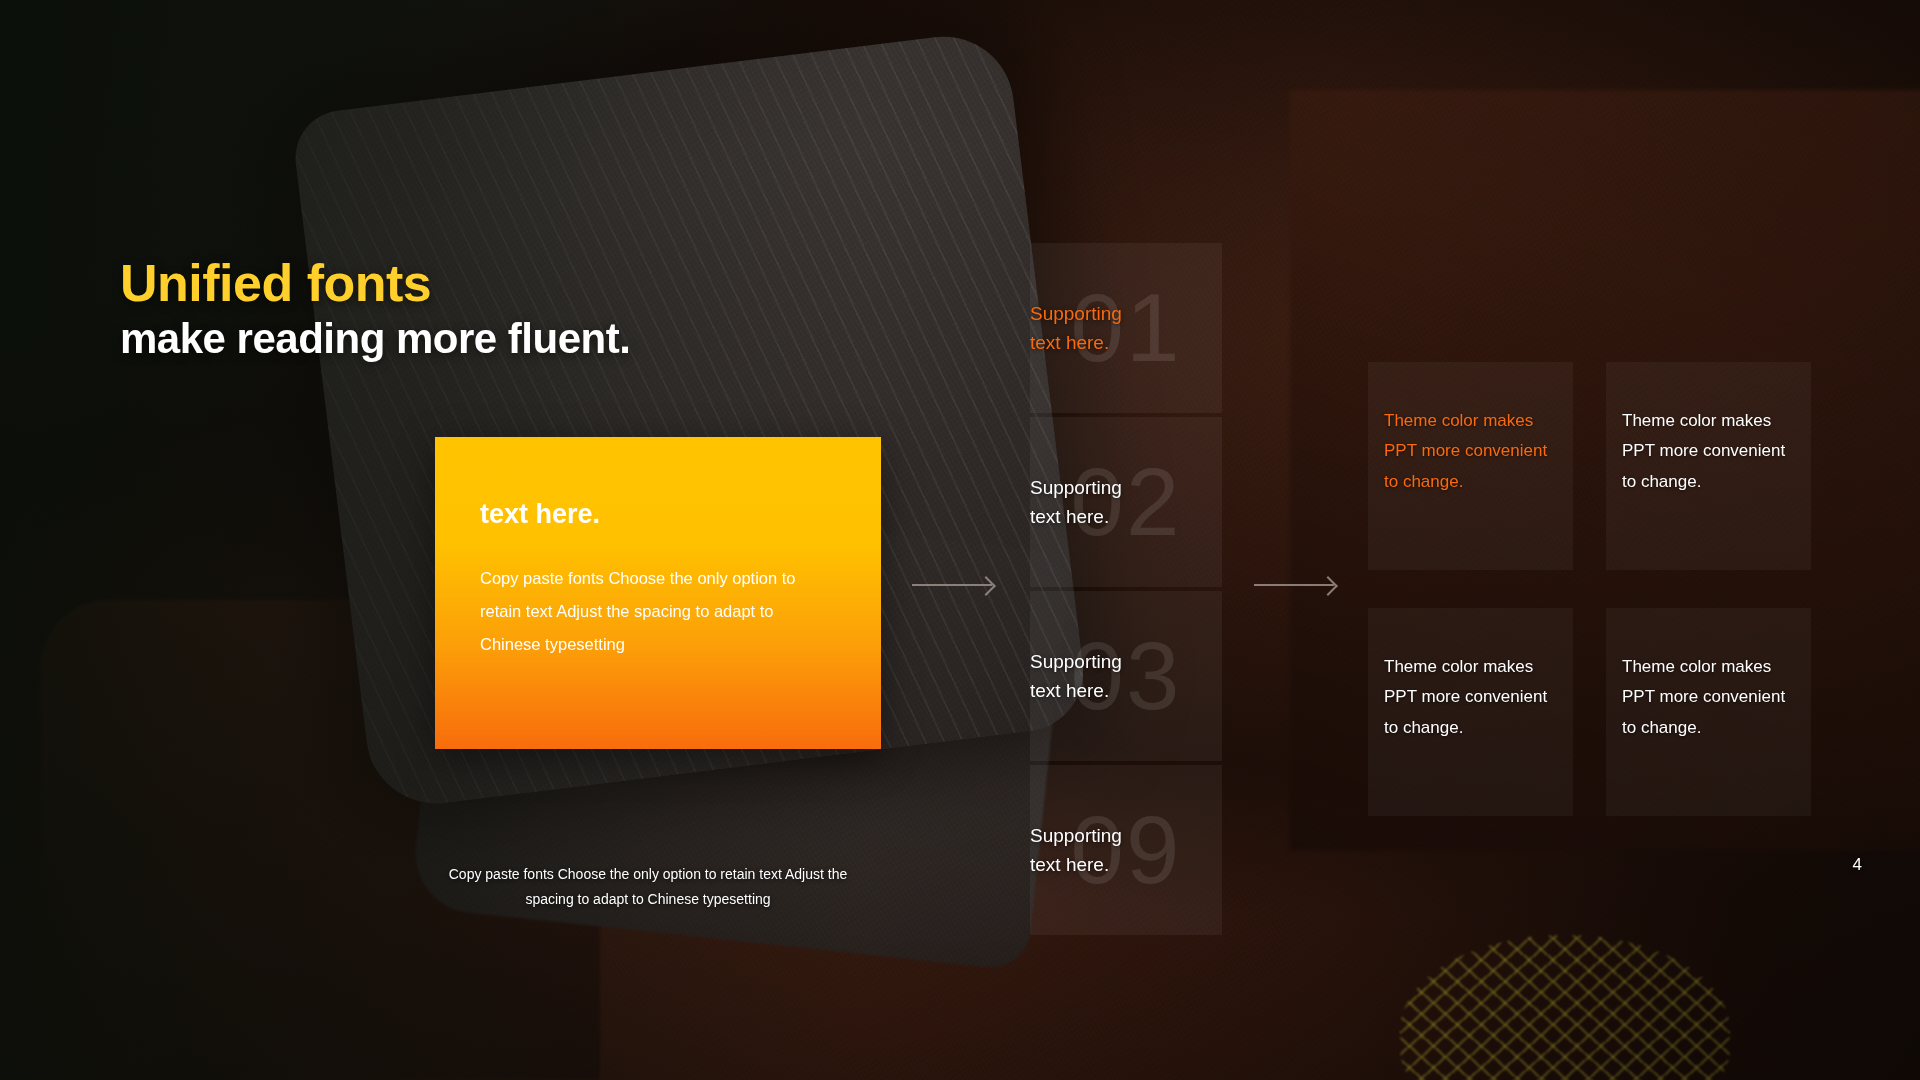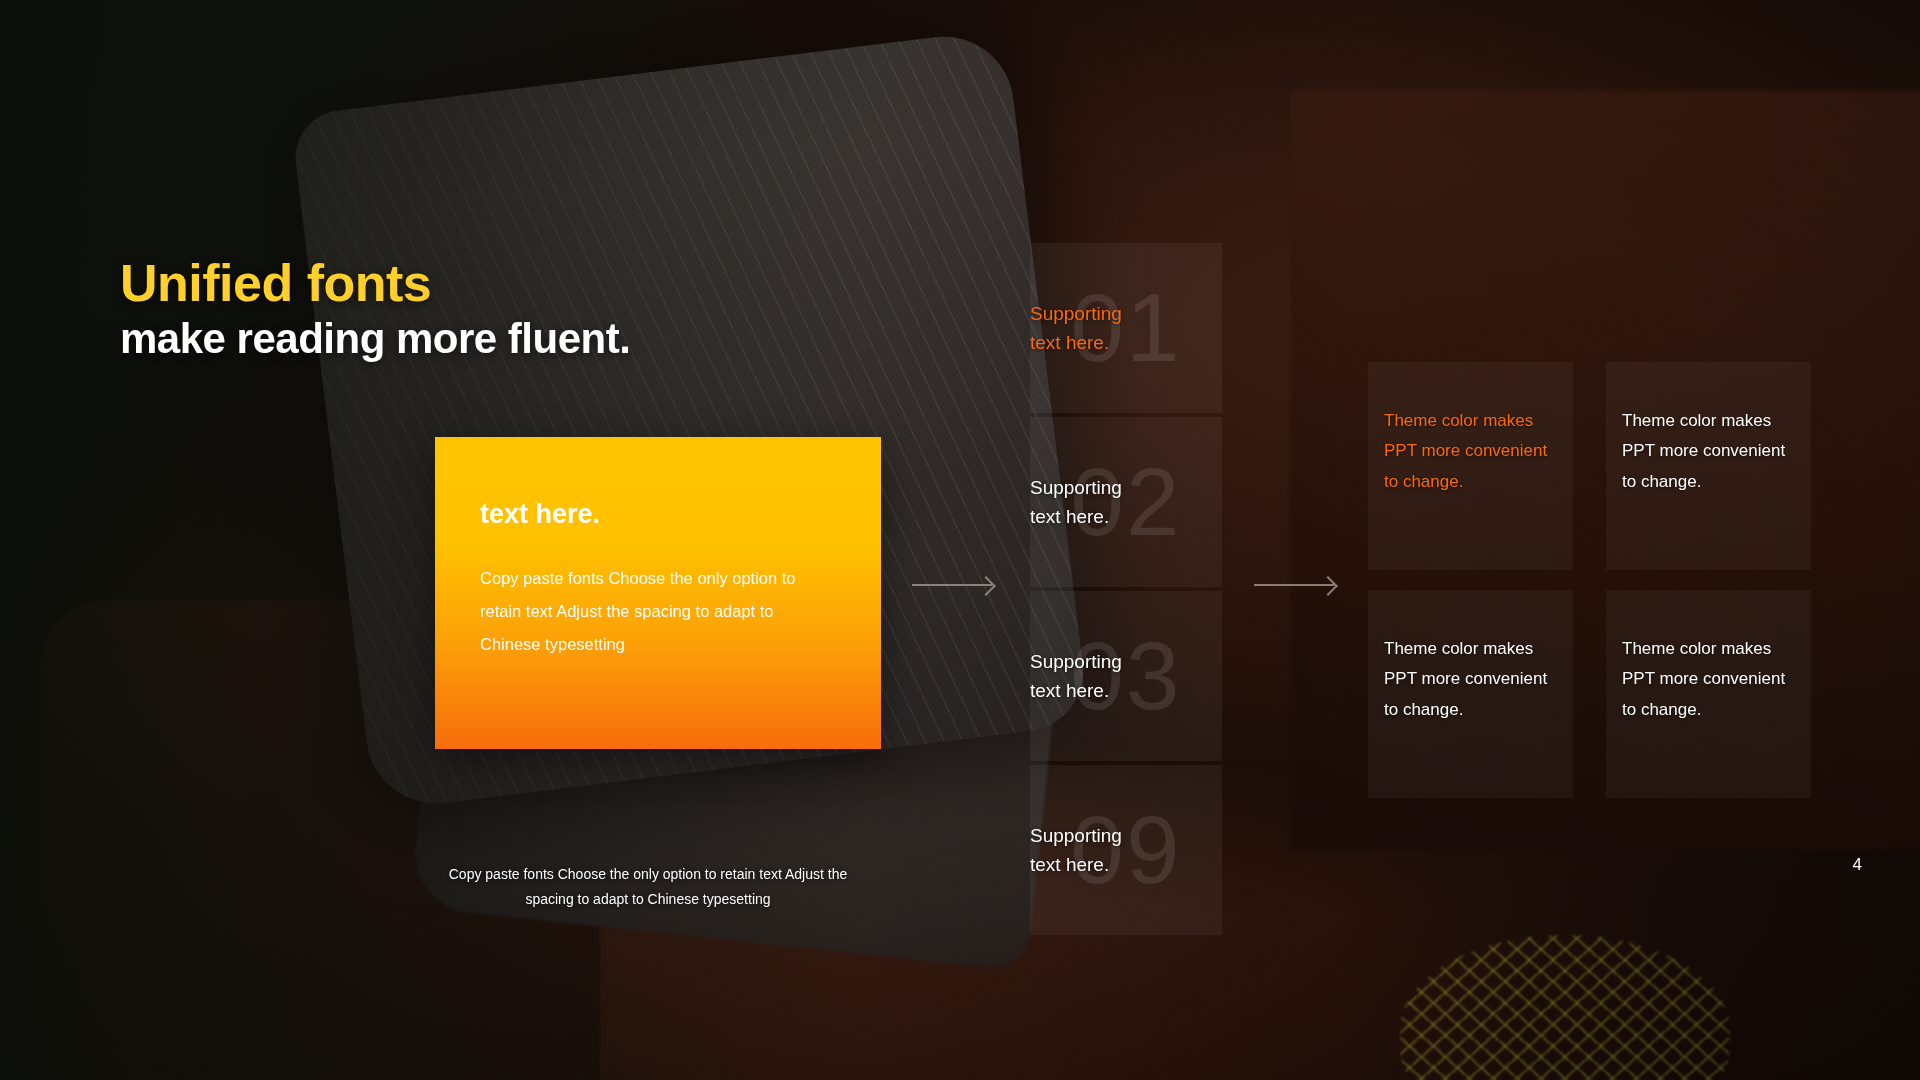--- a/index.html
+++ b/index.html
@@ -237,21 +237,21 @@
 
   
   .theme-grid {
     position: absolute;
     left: 1368px;
     top: 362px;
     width: 452px;
     display: grid;
     grid-template-columns: 205px 205px;
     grid-template-rows: 208px 208px;
-    gap: 20px 33px;
+    gap: 38px 33px;
   }
   .theme-box {
     background: rgba(255,255,255,0.045);
     position: relative;
   }
   .theme-text {
     position: absolute;
     left: 16px;
     right: 12px;
     top: 44px;

